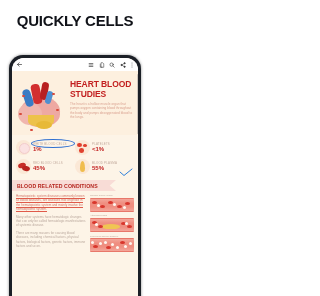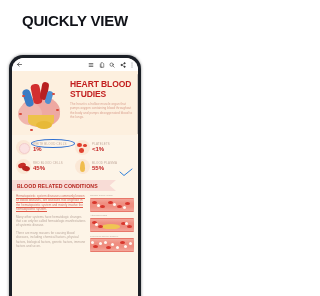--- a/index.html
+++ b/index.html
@@ -253,21 +253,21 @@
   
   .scrollbar{
     position:absolute;right:0.5px;top:16px;
     width:1px;height:60px;
     background:#cfc6bd;border-radius:1px;
   }
 </style>
 </head>
 <body>
 
-<div class="headline">QUICKLY VIEW</div>
+<div class="headline">QUICKLY CELLS</div>
 
 <div class="phone">
   <div class="screen">
 
     <div class="toolbar">
       <span class="tb-left ic">
         <svg width="7" height="7" viewBox="0 0 24 24" fill="none" stroke="#3b3b3b" stroke-width="2.4" stroke-linecap="round" stroke-linejoin="round">
           <path d="M19 12H5"></path>
             <path d="M11 18l-6-6 6-6"></path>
         </svg>

